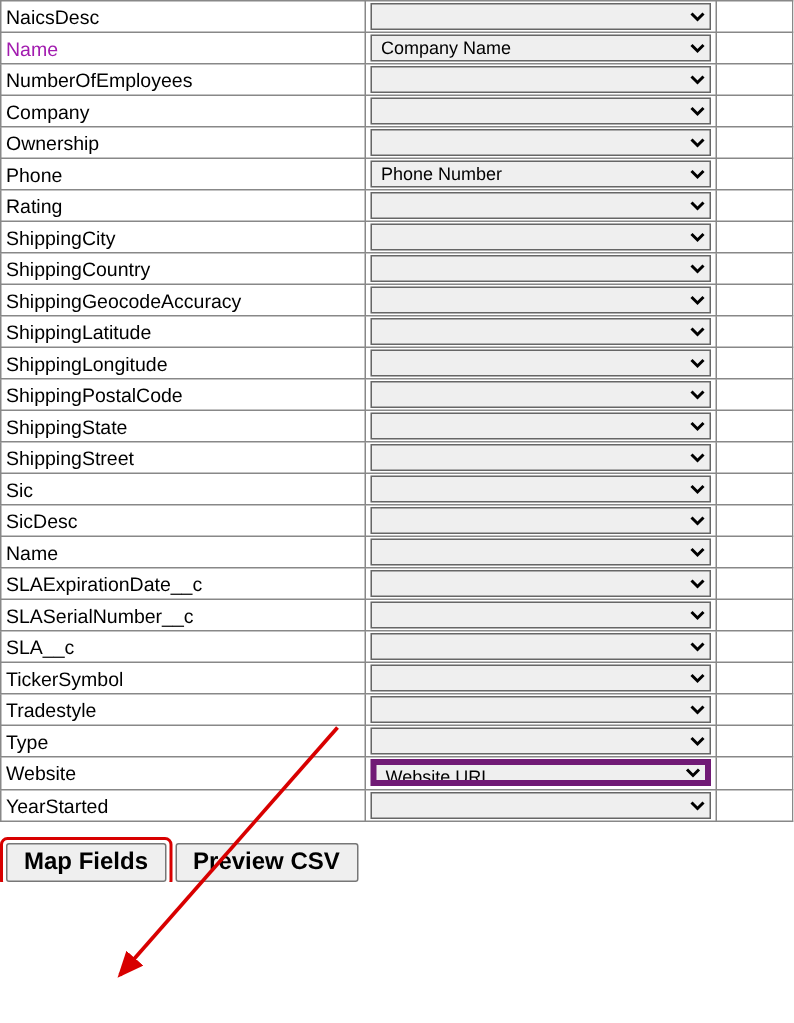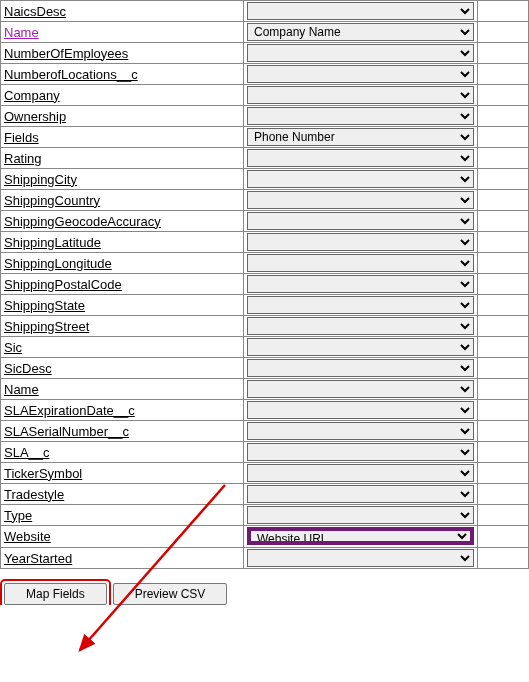--- a/index.html
+++ b/index.html
@@ -17,21 +17,20 @@
   table.mapping td {
     border: 1px solid #888;
     padding: 1px 3px;
     height: 21px;
     vertical-align: middle;
   }
   td.label-cell {
     width: 243px;
     padding-left: 4px;
     font-size: 13px;
-    text-decoration: underline;
   }
   td.select-cell {
     width: 234px;
     padding: 1px 2px;
   }
   td.end-cell {
     width: auto;
     border-right: none;
   }
   .required {
@@ -51,26 +50,27 @@
   }
   .button-row {
     margin-top: 14px;
     padding-left: 4px;
     display: flex;
     gap: 6px;
     align-items: center;
   }
   button.ui-btn {
     font-family: Arial, sans-serif;
-    font-size: 12px;
-    padding: 3px 21px;
+    font-size: 16px;
+    padding: 3px 11px;
     background: #efefef;
     border: 1px solid #777;
     border-radius: 2px;
     cursor: pointer;
+    font-weight: bold;
   }
   .map-highlight {
     position: relative;
   }
   .map-highlight::after {
     content: "";
     position: absolute;
     top: -4px;
     left: -4px;
     right: -4px;
@@ -103,36 +103,31 @@
         <td class="label-cell required">Name</td>
         <td class="select-cell"><select class="field-select"><option></option><option selected="">Company Name</option><option>Phone Number</option><option>Website URL</option></select></td>
         <td class="end-cell"></td>
       </tr>
       <tr>
         <td class="label-cell">NumberOfEmployees</td>
         <td class="select-cell"><select class="field-select"><option></option><option>Company Name</option><option>Phone Number</option><option>Website URL</option></select></td>
         <td class="end-cell"></td>
       </tr>
       <tr>
-        <td class="label-cell">NumberofLocations__c</td>
-        <td class="select-cell"><select class="field-select"><option></option><option>Company Name</option><option>Phone Number</option><option>Website URL</option></select></td>
-        <td class="end-cell"></td>
-      </tr>
-      <tr>
         <td class="label-cell">Company</td>
         <td class="select-cell"><select class="field-select"><option></option><option>Company Name</option><option>Phone Number</option><option>Website URL</option></select></td>
         <td class="end-cell"></td>
       </tr>
       <tr>
         <td class="label-cell">Ownership</td>
         <td class="select-cell"><select class="field-select"><option></option><option>Company Name</option><option>Phone Number</option><option>Website URL</option></select></td>
         <td class="end-cell"></td>
       </tr>
       <tr>
-        <td class="label-cell">Fields</td>
+        <td class="label-cell">Phone</td>
         <td class="select-cell"><select class="field-select"><option></option><option>Company Name</option><option selected="">Phone Number</option><option>Website URL</option></select></td>
         <td class="end-cell"></td>
       </tr>
       <tr>
         <td class="label-cell">Rating</td>
         <td class="select-cell"><select class="field-select"><option></option><option>Company Name</option><option>Phone Number</option><option>Website URL</option></select></td>
         <td class="end-cell"></td>
       </tr>
       <tr>
         <td class="label-cell">ShippingCity</td>

